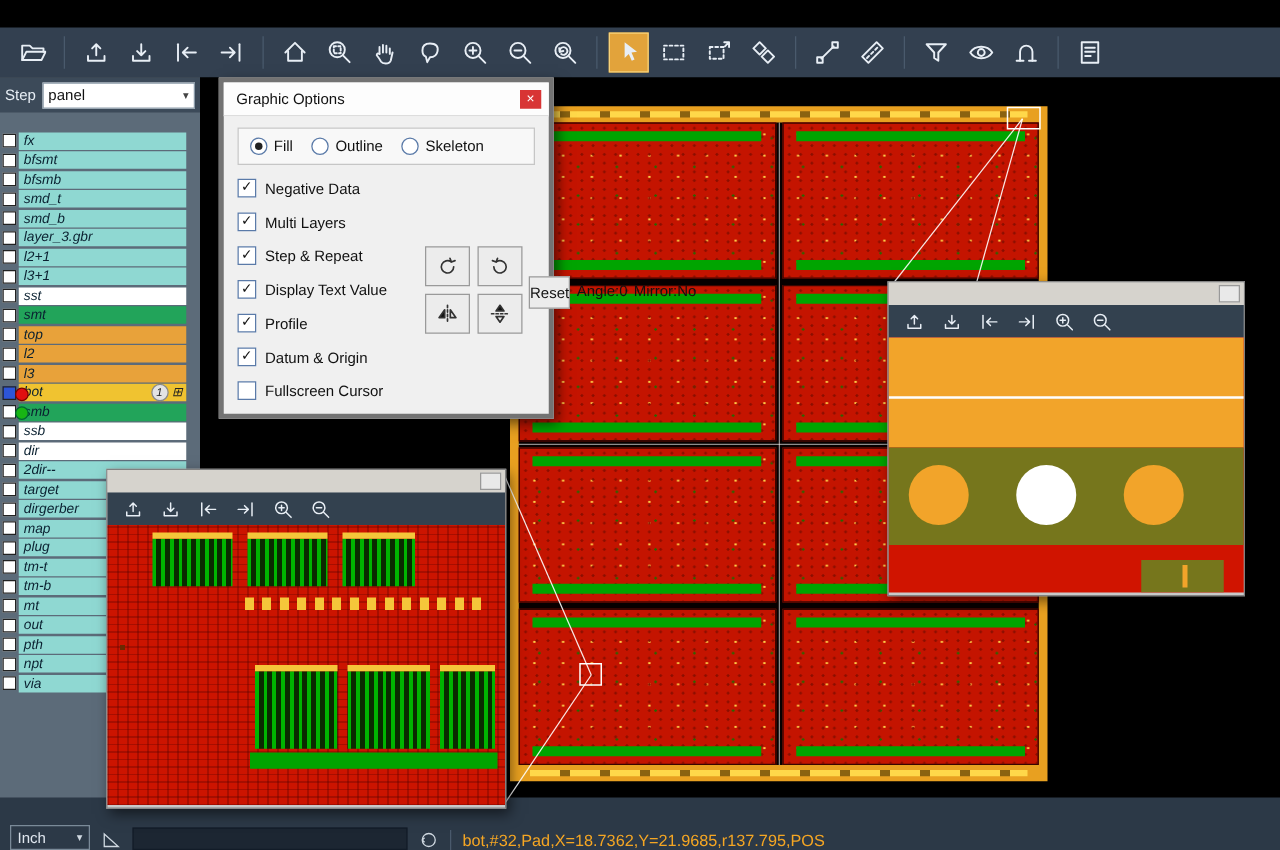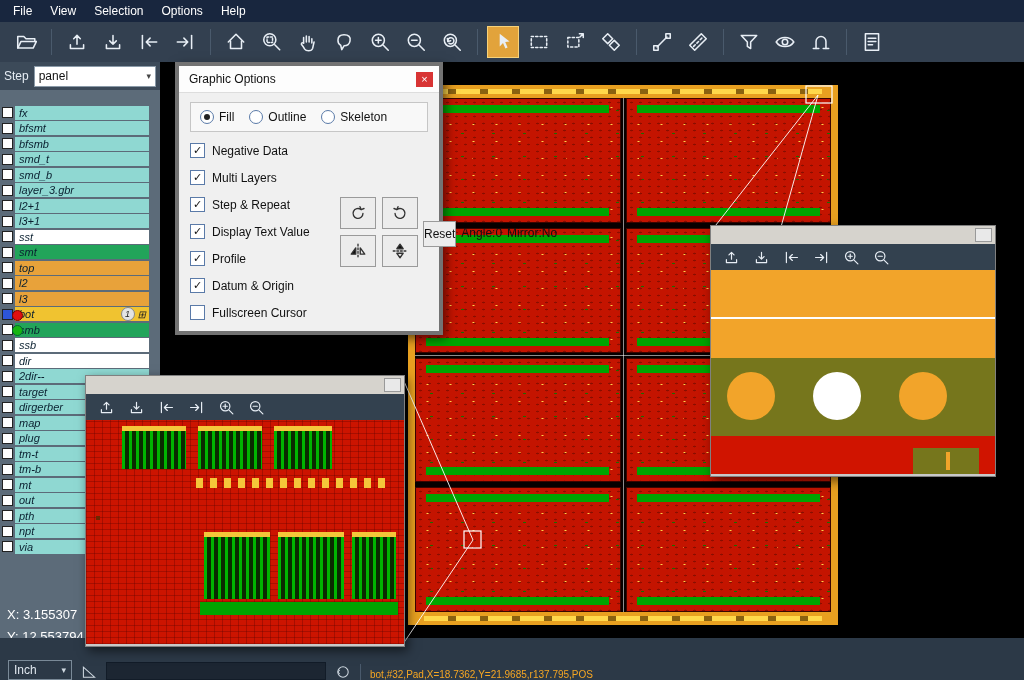--- a/index.html
+++ b/index.html
@@ -134,34 +134,27 @@
   
   .statusbar{position:absolute;left:0;right:0;bottom:0;height:42px;background:#2c3947;display:flex;
              align-items:flex-end;gap:9px;padding:0 8px;color:#dfe6ee;font-size:12px;}
   .unit-select{width:52px;height:18px;border:1px solid #7a8a98;display:flex;align-items:center;
                justify-content:space-between;padding:0 5px;background:#2c3947;}
   .unit-select .dd-arrow{color:#cfd8e0;}
   .corner-icon svg,.refresh-icon svg{width:16px;height:16px;display:block;fill:none;stroke:#cfd8e0;stroke-width:1.3;}
   .status-input{width:210px;height:16px;background:#1c2632;border:1px solid #121c28;color:#dfe6ee;
                 font-family:"Liberation Sans",sans-serif;font-size:12px;padding:0 4px;}
   .sbar-sep{width:1px;height:16px;background:#4a5a6c;}
-  .status-msg{color:#f5a623;font-size:10px;white-space:nowrap;}
+  .status-msg{color:#f5a623;font-size:13px;white-space:nowrap;}
 </style>
 </head>
 <body>
 
 <div class="app">
 
-  <div class="menubar">
-      <div class="menu-item">File</div>
-      <div class="menu-item">View</div>
-      <div class="menu-item">Selection</div>
-      <div class="menu-item">Options</div>
-      <div class="menu-item">Help</div>
-    </div>
   <div class="toolbar">
       <div class="tool">
         <svg viewBox="0 0 20 20">
           <path d="M2.5 15.5 V5 h5.5 l2 2 h8 v2.5"></path>
           <path d="M2.5 15.5 l3 -6 h14 l-3 6 z"></path>
         </svg>
       </div>
       <div class="tsep"></div>
       <div class="tool">
         <svg viewBox="0 0 20 20">
@@ -417,24 +410,20 @@
         </div>
         <div class="layer-row">
           <span class="cb"></span>
           <span class="lname c-teal">npt</span>
         </div>
         <div class="layer-row">
           <span class="cb"></span>
           <span class="lname c-teal">via</span>
         </div>
       </div>
-    <div class="coords">
-      <div>X: 3.155307</div>
-      <div>Y: 12.553794</div>
-    </div>
   </div>
 
   <div class="canvas">
     <div class="pcb">
       <div class="fidu t"></div>
       <div class="fidu b"></div>
       <div class="pcb-grid">
           <div class="board">
             <div class="gbar t"></div>
             <div class="gbar b"></div>

